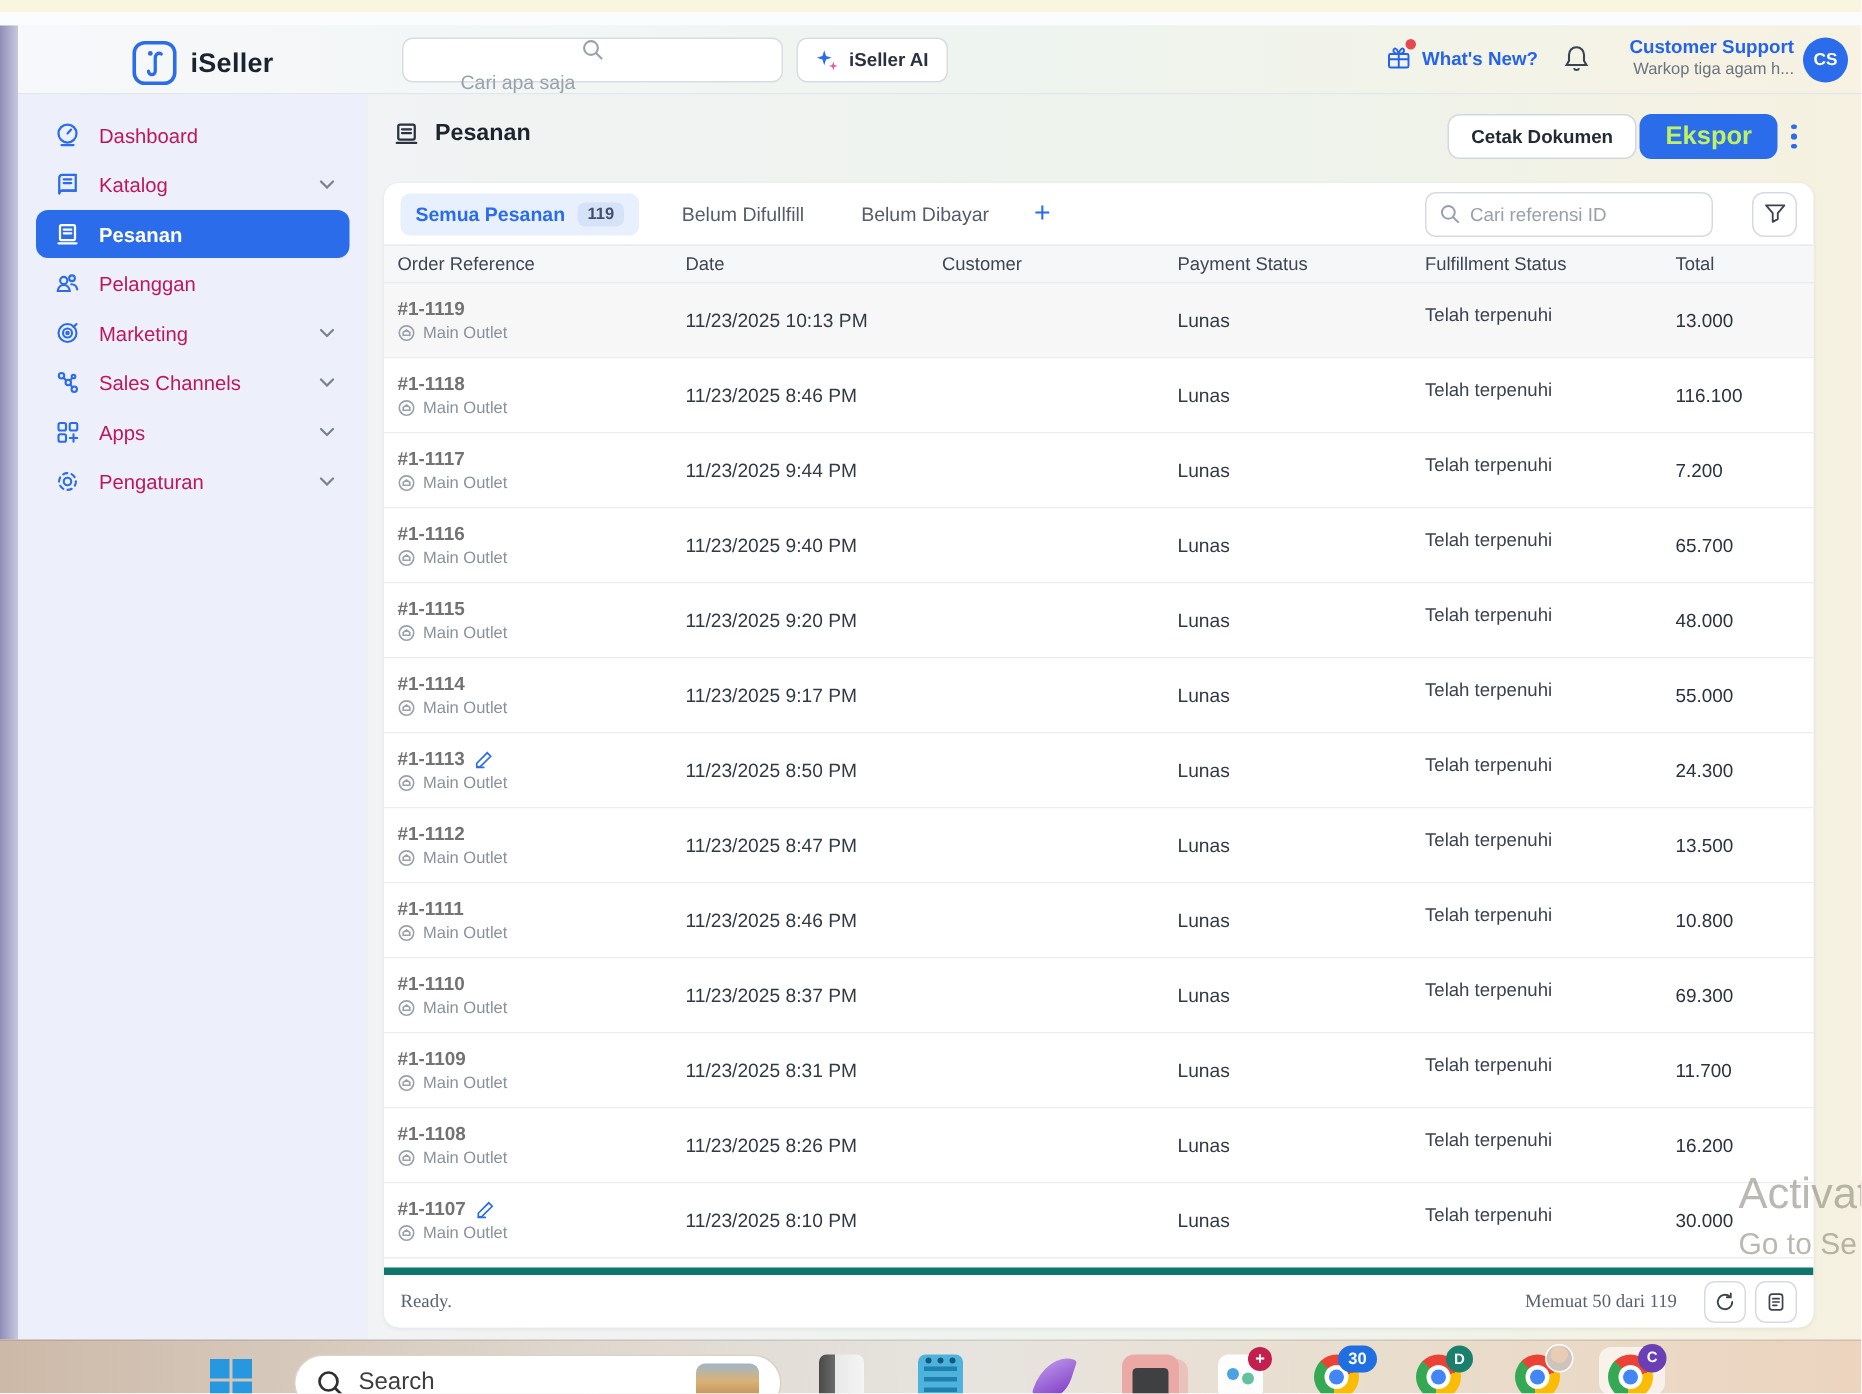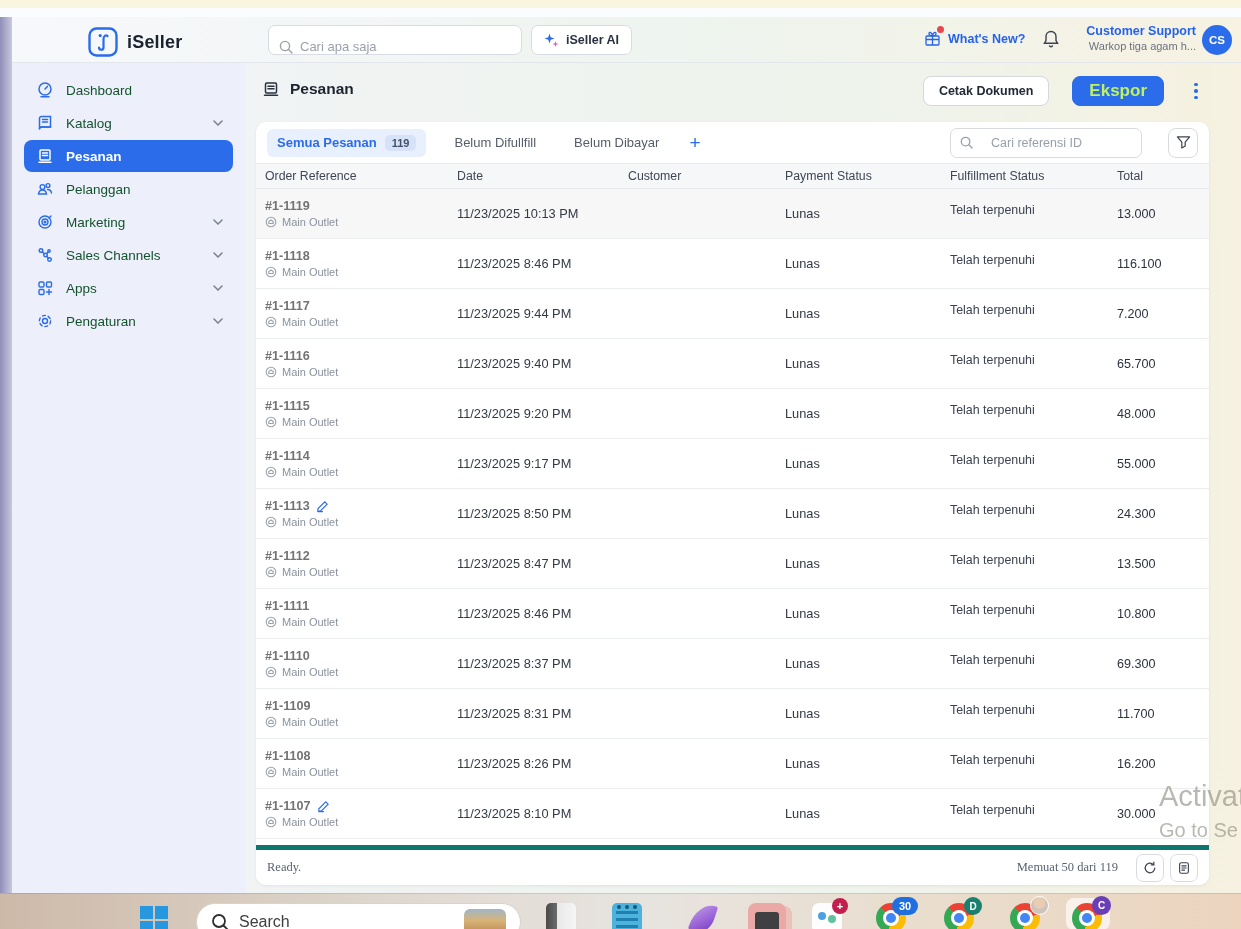--- a/index.html
+++ b/index.html
@@ -13,21 +13,21 @@
   .left-strip   { position:absolute; left:0; top:17px; width:12px; height:876px;
                   background:linear-gradient(90deg,#908eb8,#c9c8de); }
 
   
   .topbar { position:absolute; left:12px; top:17px; width:1229px; height:46px;
             background:linear-gradient(90deg,#f7f8fb 0%,#eef4ef 55%,#f7f2e2 100%);
             border-bottom:1px solid #e3e6ea; }
   .logo-wrap { position:absolute; left:76px; top:10px; display:flex; align-items:center; gap:9px; }
   .brand { font-size:18px; font-weight:700; color:#1b2230; letter-spacing:.2px; }
   .g-search { position:absolute; left:256px; top:8px; width:254px; height:30px; background:#fff;
-              border:1px solid #d8dce3; border-radius:7px; display:flex; align-items:flex-end; padding:0 10px; gap:7px; }
+              border:1px solid #d8dce3; border-radius:7px; display:flex; align-items:center; padding:0 10px; gap:7px;flex-direction:column; }
   .g-search input { border:0; outline:0; flex:1; font-size:13px; color:#333; background:transparent; font-family:inherit; }
   .g-search input::placeholder { color:#9aa1ac; }
   .ai-btn { position:absolute; left:519px; top:8px; height:30px; padding:0 12px; background:#fff;
             border:1px solid #d8dce3; border-radius:7px; display:flex; align-items:center; gap:7px;
             font-size:12.5px; color:#2a3140; font-weight:600; cursor:pointer; }
   .whats-new { position:absolute; left:912px; top:13px; display:flex; align-items:center; gap:7px; cursor:pointer; }
   .whats-new .lbl { font-size:12.5px; font-weight:700; color:#2563eb; }
   .gift-wrap { position:relative; }
   .red-dot { position:absolute; right:-3px; top:-4px; width:7px; height:7px; background:#e5484d; border-radius:50%; }
   .bell-btn { position:absolute; left:1030px; top:12px; cursor:pointer; }
@@ -35,54 +35,54 @@
   .account .nm { font-size:12.5px; font-weight:700; color:#2563eb; }
   .account .st { font-size:11px; color:#6b7280; margin-top:2px; }
   .avatar { position:absolute; right:9px; top:8px; width:30px; height:30px; border-radius:50%;
             background:#2b6ceb; color:#fff; font-size:11.5px; font-weight:700;
             display:flex; align-items:center; justify-content:center; cursor:pointer; }
 
   
   .sidebar { position:absolute; left:12px; top:63px; width:233px; height:830px; background:#edeffa; }
   .nav { position:absolute; left:12px; top:11px; width:209px; display:flex; flex-direction:column; gap:1px; }
   .nav-item { height:32px; border-radius:8px; display:flex; align-items:center; padding:0 10px 0 12px;
-              gap:12px; cursor:pointer; color:#14532d; }
+              gap:12px; cursor:pointer; color:#be185d; }
   .nav-item .nav-label { font-size:13.5px; flex:1; }
   .nav-item.active { background:#2b6ceb; color:#fff; }
   .nav-item.active .nav-label { font-weight:700; }
   .nav-icon { width:18px; height:18px; display:flex; align-items:center; justify-content:center; }
   .nav-icon svg { stroke:#2b6ceb; }
   .nav-item.active .nav-icon svg { stroke:#fff; }
   .chev svg { stroke:#7b828e; }
 
   
   .main { position:absolute; left:245px; top:63px; width:996px; height:830px;
           background:linear-gradient(90deg,#f1f3f4 0%,#eef3ec 62%,#f6f1e0 100%); }
   .page-head { position:absolute; left:17px; top:17px; display:flex; align-items:center; gap:10px; }
   .page-title { font-size:15.5px; font-weight:700; color:#1d2430; }
-  .head-actions { position:absolute; right:36px; top:13px; display:flex; align-items:center; gap:23px; }
+  .head-actions { position:absolute; right:36px; top:13px; display:flex; align-items:center; gap:2px; }
   .btn-white { height:30px; padding:0 15px; background:#fff; border:1px solid #d4d8df; border-radius:8px;
                font-size:12.5px; font-weight:600; color:#232a36; display:flex; align-items:center; cursor:pointer; }
   .btn-blue { height:30px; padding:0 16px; background:#2b6ceb; border:1px solid #2b6ceb; border-radius:8px;
               font-size:17px; font-weight:700; color:#bef264; display:flex; align-items:center; cursor:pointer; }
   .kebab { width:18px; height:30px; display:flex; flex-direction:column; align-items:center; justify-content:center;
            gap:3px; cursor:pointer; }
   .kebab i { width:3.5px; height:3.5px; border-radius:50%; background:#2b6ceb; }
 
   
   .card { position:absolute; left:11px; top:59px; width:953px; height:763px; background:#fff;
           border-radius:10px; box-shadow:0 1px 3px rgba(16,24,40,.07); display:flex; flex-direction:column; overflow:hidden; }
   .tabs-row { height:41px; display:flex; align-items:center; padding:0 11px; gap:18px; flex:0 0 auto; }
   .tab { display:flex; align-items:center; gap:8px; font-size:13px; color:#555d6a; cursor:pointer; padding:6px 10px; border-radius:6px; }
   .tab.active { background:#e9f0fd; color:#2b6ceb; font-weight:700; }
   .tab-badge { background:#d6e2f8; color:#44506b; font-size:11px; font-weight:600; border-radius:5px; padding:2px 7px; }
   .add-tab { color:#2b6ceb; font-size:19px; font-weight:400; cursor:pointer; margin-left:2px; line-height:1; }
   .tabs-spacer { flex:1; }
   .ref-search { width:192px; height:30px; border:1px solid #d7dbe1; border-radius:7px; background:#fff;
-                display:flex; align-items:center; padding:0 9px; gap:18px; }
+                display:flex; align-items:center; padding:0 9px; gap:7px; }
   .ref-search input { border:0; outline:0; flex:1; width:100%; font-size:12.5px; color:#333; font-family:inherit; }
   .ref-search input::placeholder { color:#98a0ab; }
   .filter-btn { width:30px; height:30px; margin-left:8px; border:1px solid #d7dbe1; border-radius:8px; background:#fff;
                 display:flex; align-items:center; justify-content:center; cursor:pointer; }
 
   
   .tgrid { display:grid; grid-template-columns:192px 171px 157px 165px 167px 1fr; align-items:center; }
   .thead { height:26px; background:#f6f7f9; border-top:1px solid #e8eaee; border-bottom:1px solid #e8eaee;
            font-size:12.3px; color:#3f4654; padding-left:9px; flex:0 0 auto; }
   .tbody { flex:1 1 auto; overflow:hidden; }

